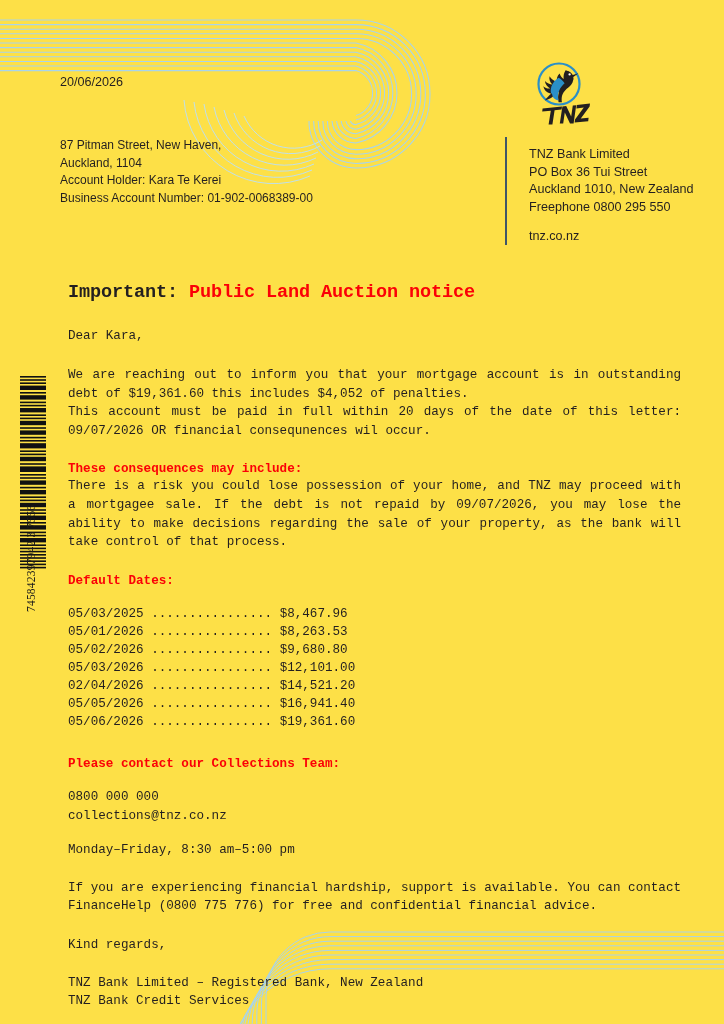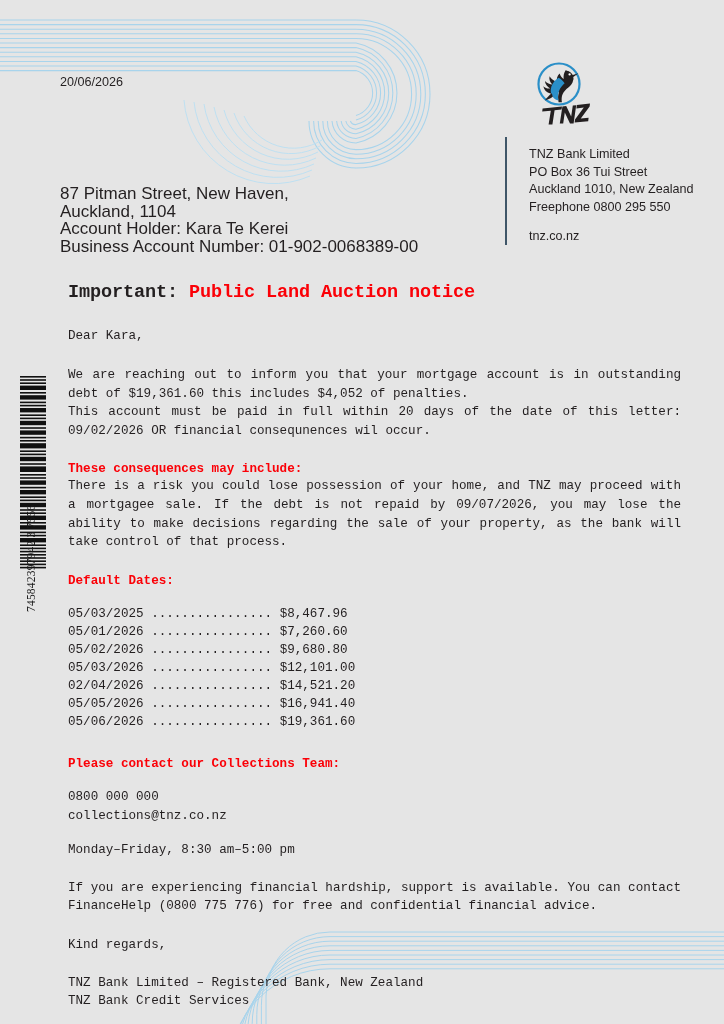--- a/index.html
+++ b/index.html
@@ -9,21 +9,21 @@
   }
   body {
     font-family: "Liberation Sans", "DejaVu Sans", sans-serif;
     color: #231f20;
   }
   #page {
     position: relative;
     width: 724px;
     height: 1024px;
     overflow: hidden;
-    background: #e5e5e5;
+    background: #fde047;
   }
 
   
   .deco {
     position: absolute;
     pointer-events: none;
   }
   #deco-top {
     top: 0; left: 0;
     width: 724px; height: 200px;
@@ -66,24 +66,23 @@
     position: absolute;
     left: 60px;
     top: 75px;
     font-size: 12.6px;
     color: #231f20;
   }
   #recipient-block {
     position: absolute;
     left: 60px;
     top: 137px;
-    font-size: 17px;
+    font-size: 12px;
     line-height: 17.5px;
     color: #231f20;
-    margin-top: 48px;
   }
 
   #logo-wrap {
     position: absolute;
     left: 528px;
     top: 60px;
     width: 62px;
     height: 68px;
   }
 
@@ -321,36 +320,36 @@
   <div id="body">
 
     <h1 class="headline">
       <span class="kicker">Important:</span>
       <span class="subject">Public Land Auction notice</span>
     </h1>
 
     <div class="salutation">Dear Kara,</div>
 
     <p class="para">We are reaching out to inform you that your mortgage account is in outstanding debt of $19,361.60 this includes $4,052 of penalties.</p>
-    <p class="para">This account must be paid in full within 20 days of the date of this letter: 09/02/2026 OR financial consequnences wil occur.</p>
+    <p class="para">This account must be paid in full within 20 days of the date of this letter: 09/07/2026 OR financial consequnences wil occur.</p>
 
     <div class="gap-22"></div>
 
     <div class="red-head">These consequences may include:</div>
     <p class="para">There is a risk you could lose possession of your home, and TNZ may proceed with a mortgagee sale. If the debt is not repaid by 09/07/2026, you may lose the ability to make decisions regarding the sale of your property, as the bank will take control of that process.</p>
 
     <div class="gap-22"></div>
 
     <div class="red-head">Default Dates:</div>
 
     <div class="gap-16"></div>
 
     <div id="default-dates-list">
         <div class="dd-row"><span class="dd-date">05/03/2025</span><span class="dd-dots"> ................ </span><span class="dd-amount">$8,467.96</span></div>
-        <div class="dd-row"><span class="dd-date">05/01/2026</span><span class="dd-dots"> ................ </span><span class="dd-amount">$7,260.60</span></div>
+        <div class="dd-row"><span class="dd-date">05/01/2026</span><span class="dd-dots"> ................ </span><span class="dd-amount">$8,263.53</span></div>
         <div class="dd-row"><span class="dd-date">05/02/2026</span><span class="dd-dots"> ................ </span><span class="dd-amount">$9,680.80</span></div>
         <div class="dd-row"><span class="dd-date">05/03/2026</span><span class="dd-dots"> ................ </span><span class="dd-amount">$12,101.00</span></div>
         <div class="dd-row"><span class="dd-date">02/04/2026</span><span class="dd-dots"> ................ </span><span class="dd-amount">$14,521.20</span></div>
         <div class="dd-row"><span class="dd-date">05/05/2026</span><span class="dd-dots"> ................ </span><span class="dd-amount">$16,941.40</span></div>
         <div class="dd-row"><span class="dd-date">05/06/2026</span><span class="dd-dots"> ................ </span><span class="dd-amount">$19,361.60</span></div>
       </div>
 
     <div class="gap-26"></div>
 
     <div class="red-head">Please contact our Collections Team:</div>

